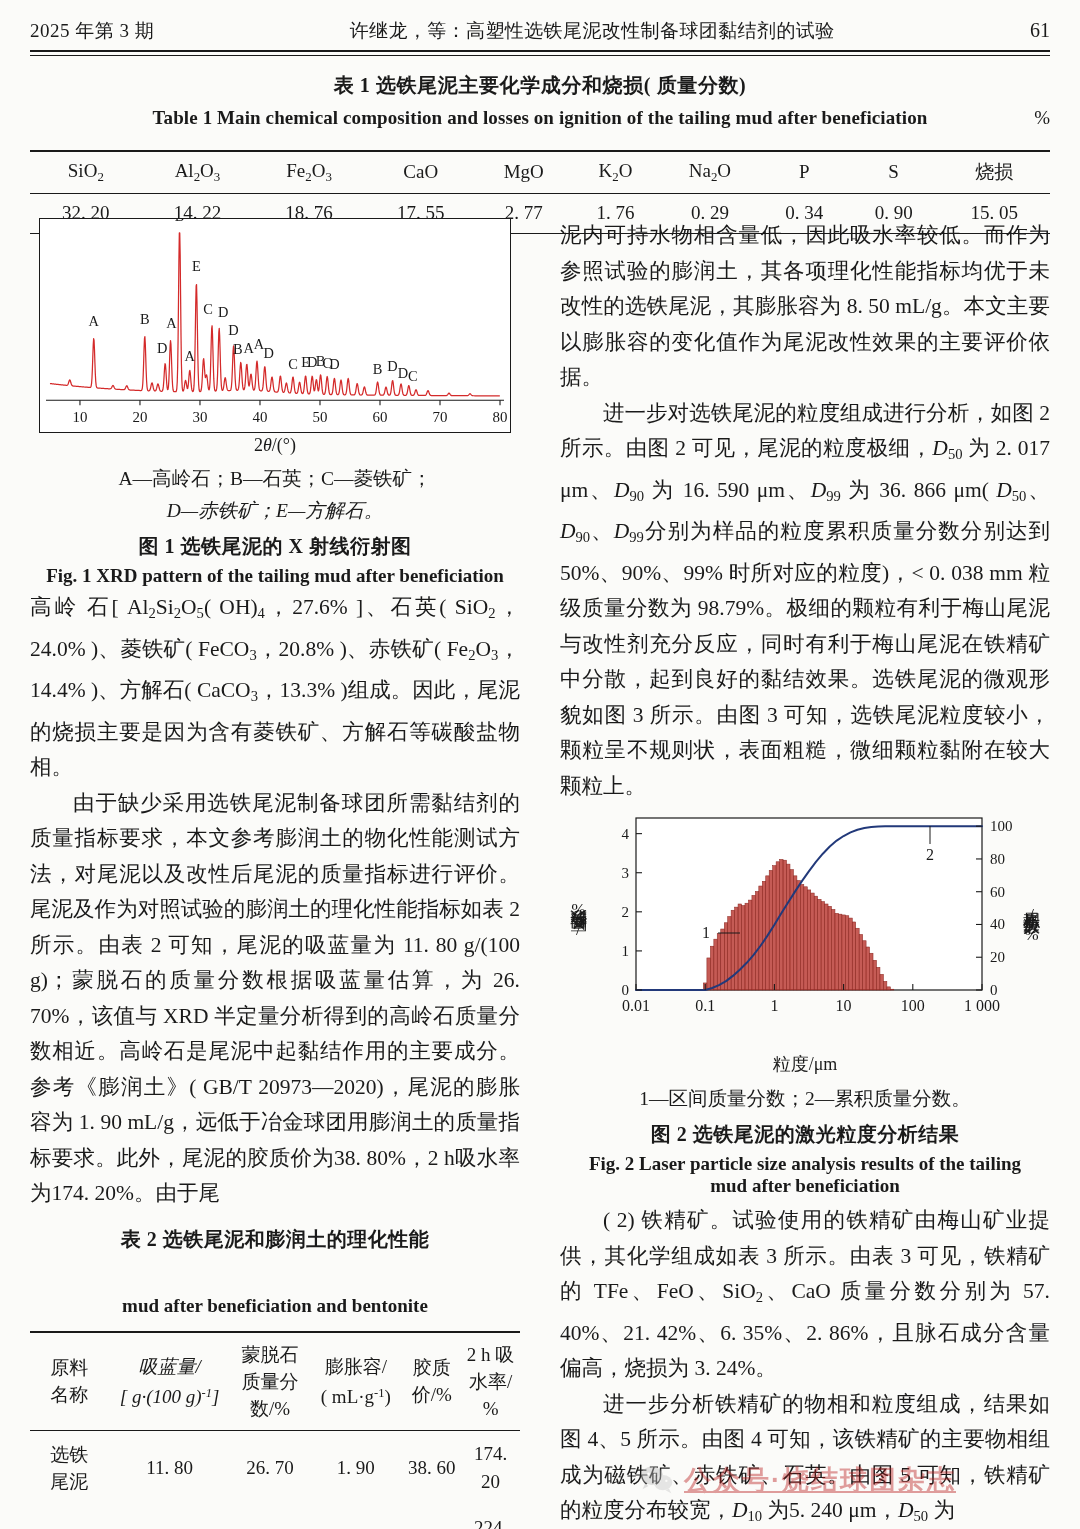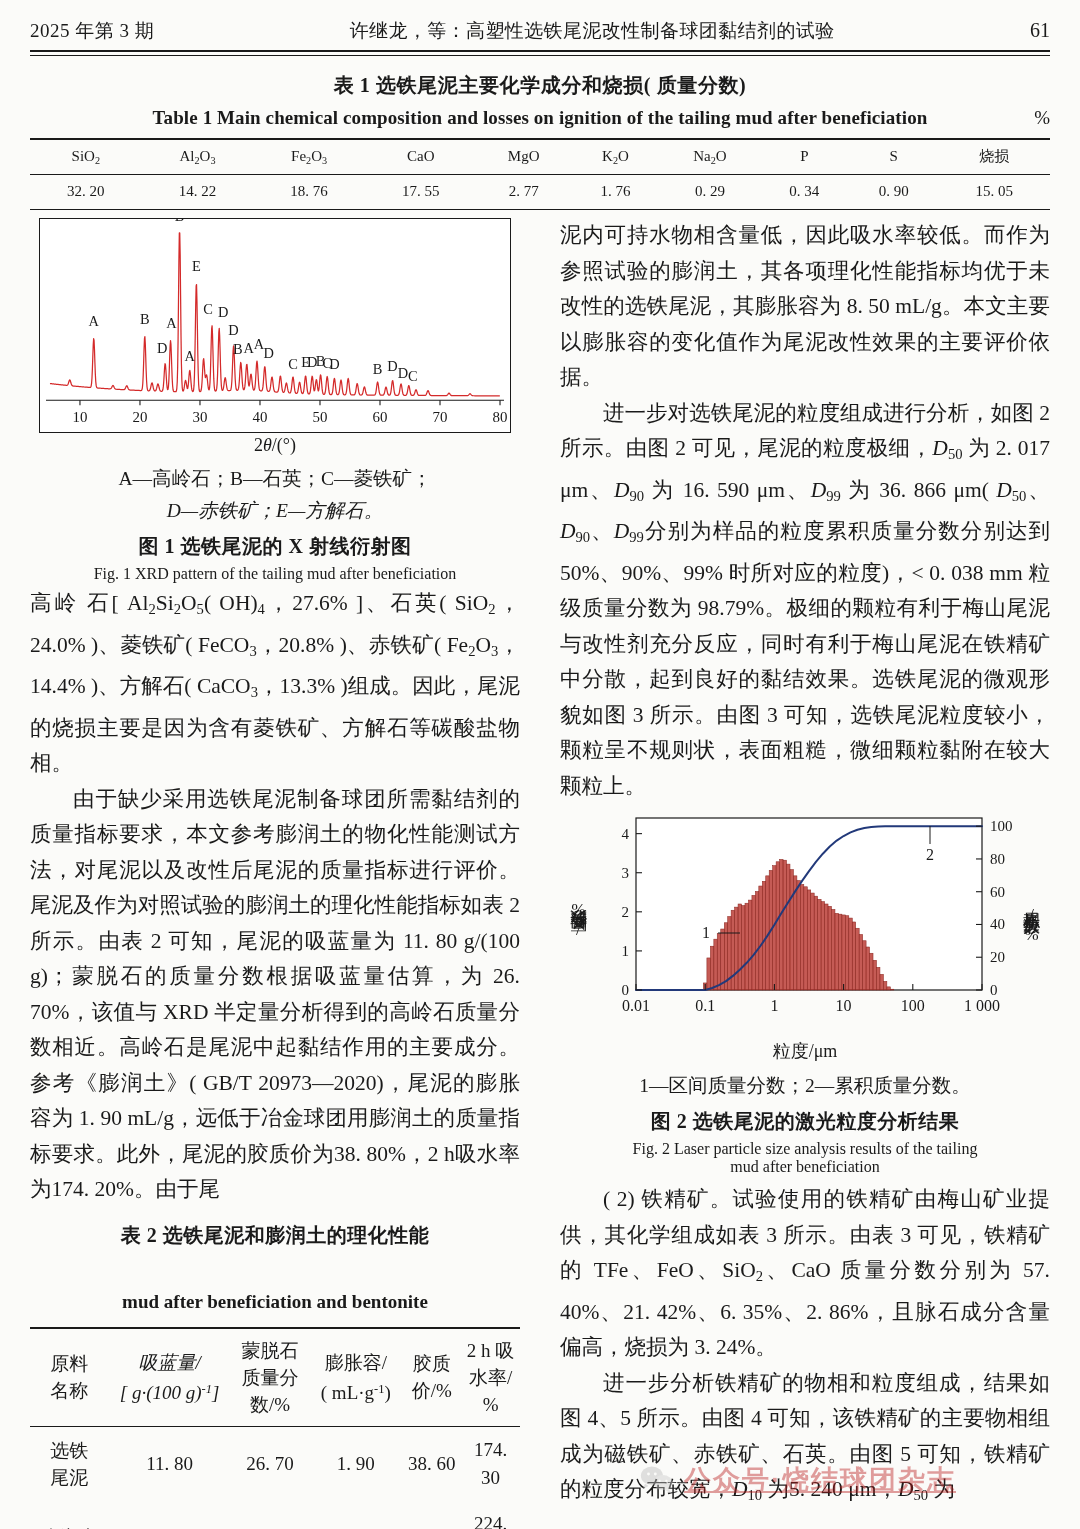--- a/index.html
+++ b/index.html
@@ -36,21 +36,21 @@
   }
   .t1-title-en-row {
     display:flex; align-items:baseline; justify-content:center; position:relative;
     margin-top:8px;
   }
   .t1-title-en {
     font-size:19px; font-weight:bold; letter-spacing:.1px; text-align:center;
   }
   .t1-unit { position:absolute; right:0; bottom:0; font-size:19px; }
 
-  table.t1 { width:100%; border-collapse:collapse; margin-top:9px; font-size:15px; }
+  table.t1 { width:100%; border-collapse:collapse; margin-top:21px; font-size:19px; }
   table.t1 thead th {
     font-weight:normal; padding:7px 0 8px; text-align:center; white-space:nowrap;
   }
   table.t1 tbody td { padding:8px 0 9px; text-align:center; white-space:nowrap; }
   .tb-top    { border-top:2.2px solid #1a1a1a; }
   .tb-thin   { border-top:1.1px solid #1a1a1a; }
   .tb-bottom { border-bottom:1.4px solid #1a1a1a; }
   sub { font-size:.68em; vertical-align:-0.28em; }
 
   
@@ -67,21 +67,21 @@
   .ital { font-style:italic; }
 
   
   .fig1-box { width:472px; height:215px; border:1.4px solid #1a1a1a; background:#fff;
               position:relative; margin:0 auto; }
   .fig1-area { position:absolute; inset:0; }
   .xrd-xlabel { text-align:center; font-size:18px; margin-top:2px; }
 
   .caption-cn-note { text-align:center; font-size:19.5px; line-height:30px; margin-top:8px; }
   .caption-cn-title { text-align:center; font-size:20px; font-weight:bold; margin-top:7px; letter-spacing:.5px;}
-  .caption-en-title { text-align:center; font-size:16px; font-weight:normal; margin-top:5px; }
+  .caption-en-title { text-align:center; font-size:19px; font-weight:bold; margin-top:5px; }
 
   
   .t2-wrap { margin-top:14px; }
   .t2-title-cn { text-align:center; font-size:20px; font-weight:bold; letter-spacing:.5px; }
   .t2-title-en { text-align:center; font-size:19px; font-weight:bold; line-height:31px; margin-top:6px; }
   table.t2 { width:100%; border-collapse:collapse; font-size:19px; margin-top:10px; }
   table.t2 th { font-weight:normal; padding:8px 2px; vertical-align:middle; text-align:center; line-height:27px; }
   table.t2 td { padding:9px 2px; text-align:center; line-height:28px; }
   table.t2 td.rowname { line-height:27px; }
   sup { font-size:.66em; vertical-align:0.5em; }
@@ -89,21 +89,21 @@
   
   .fig2-block { margin-top:4px; }
   .fig2-row { display:flex; align-items:stretch; justify-content:center; }
   .ax-title-v {
     writing-mode:vertical-rl; text-orientation:upright;
     font-size:17px; letter-spacing:1px; display:flex; align-items:center;
     justify-content:center; white-space:nowrap;
   }
   .ax-title-v.left  { transform:rotate(180deg); }
   .fig2-plot { position:relative; }
-  .fig2-xlabel { text-align:center; font-size:18px; margin-top:3px; }
+  .fig2-xlabel { text-align:center; font-size:18px; margin-top:16px; }
 
   
   .watermark {
     position:absolute; left:640px; top:1452px; width:430px; height:56px;
     display:flex; align-items:center; gap:10px;
     opacity:.42; pointer-events:none;
   }
   .wm-logo { width:34px; height:30px; flex:none; }
   .wm-text { font-size:27px; color:#b91c1c; letter-spacing:2px;
              font-family:"Liberation Sans", sans-serif; font-weight:600;text-decoration:underline; }
@@ -236,21 +236,21 @@
             <th style="width: 12%;">2 h 吸<br>水率/<br>%</th>
           </tr>
         </thead>
       <tbody id="t2-body">
           <tr class="tb-thin">
             <td class="rowname">选铁<br>尾泥</td>
             <td>11. 80</td>
             <td>26. 70</td>
             <td>1. 90</td>
             <td>38. 60</td>
-            <td>174. 30</td>
+            <td>174. 20</td>
           </tr>
           <tr class=" tb-bottom">
             <td class="rowname">膨润土</td>
             <td>24. 00</td>
             <td>54. 30</td>
             <td>8. 50</td>
             <td>85. 00</td>
             <td>224. 90</td>
           </tr>
         </tbody>

